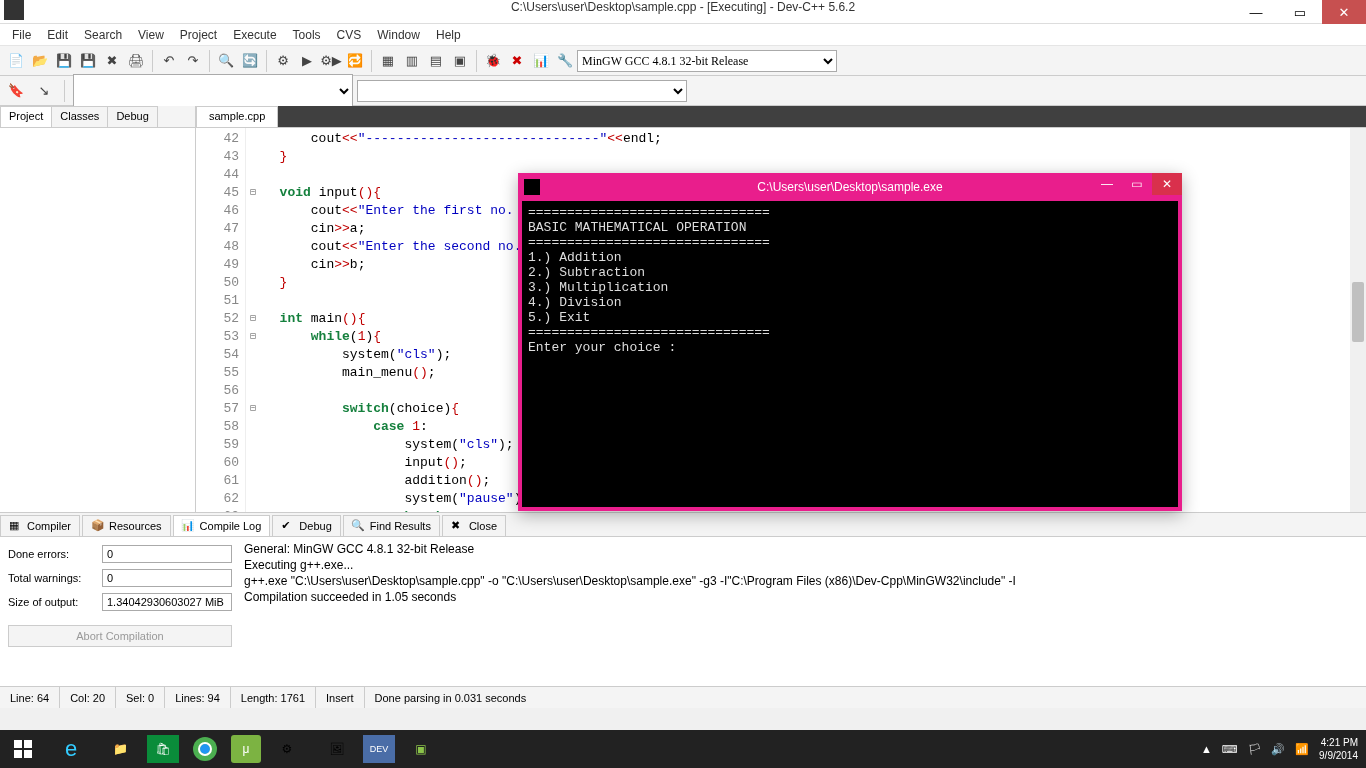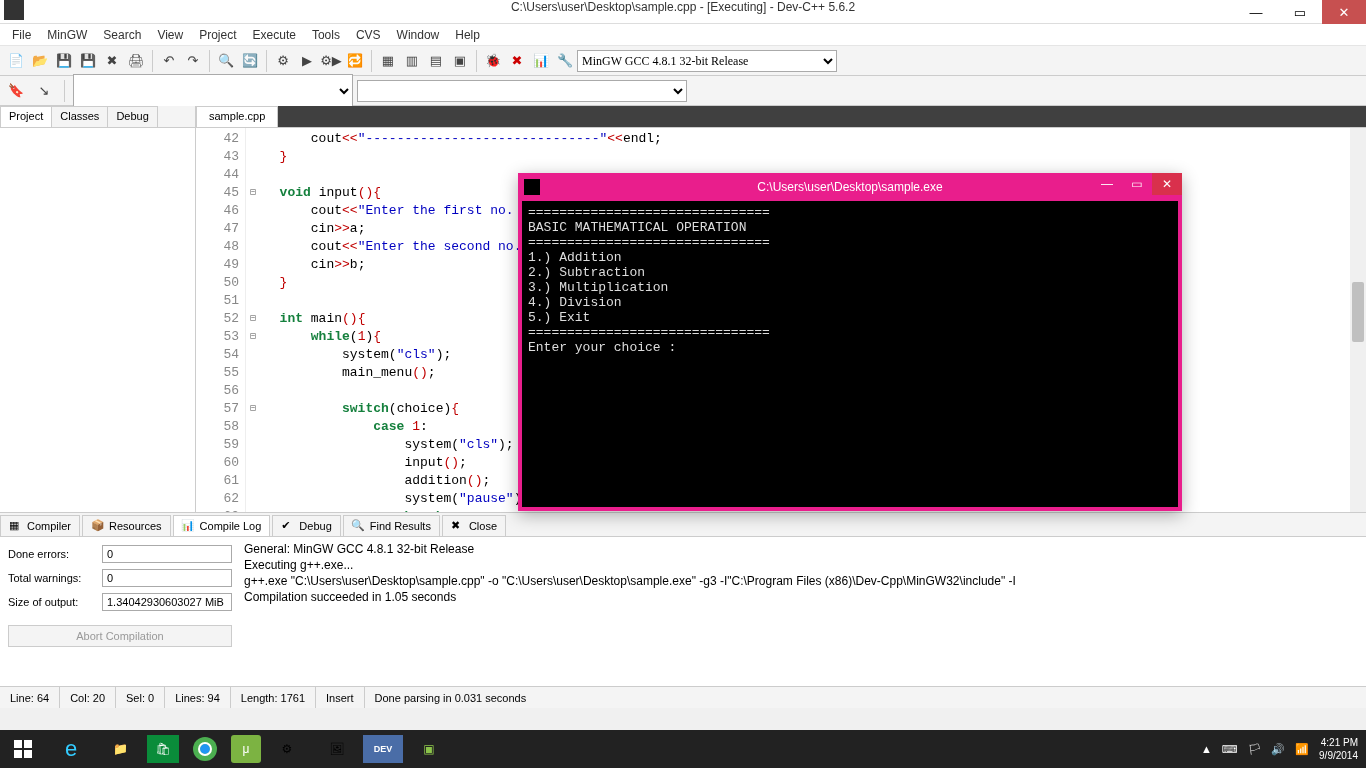--- a/index.html
+++ b/index.html
@@ -77,21 +77,21 @@
   <span class="tb-title">C:\Users\user\Desktop\sample.cpp - [Executing] - Dev-C++ 5.6.2</span>
   <div class="tb-btns">
     <div class="tb-btn">—</div>
     <div class="tb-btn">▭</div>
     <div class="tb-btn tb-close">✕</div>
   </div>
 </div>
 
 <div class="menubar" id="menubar">
     <div class="menu-item">File</div>
-    <div class="menu-item">MinGW</div>
+    <div class="menu-item">Edit</div>
     <div class="menu-item">Search</div>
     <div class="menu-item">View</div>
     <div class="menu-item">Project</div>
     <div class="menu-item">Execute</div>
     <div class="menu-item">Tools</div>
     <div class="menu-item">CVS</div>
     <div class="menu-item">Window</div>
     <div class="menu-item">Help</div>
   </div>
 
@@ -258,21 +258,21 @@
   <div class="task-app">
       <svg width="26" height="26" viewBox="0 0 26 26">
         <circle cx="13" cy="13" r="12" fill="#4caf50"></circle>
         <circle cx="13" cy="13" r="5" fill="#2196f3"></circle>
         <circle cx="13" cy="13" r="6" fill="none" stroke="#fff" stroke-width="2"></circle>
       </svg>
     </div>
   <div class="task-app" style="background:#7cb342;color:#fff;width:30px;height:28px;border-radius:3px">μ</div>
   <div class="task-app">⚙</div>
   <div class="task-app">🖼</div>
-  <div class="task-app" style="background:#4a6da7;color:#fff;font-size:9px;width:40px;height:28px;font-weight:bold">DEV</div>
+  <div class="task-app" style="background:#4a6da7;color:#fff;font-size:9px;width:32px;height:28px;font-weight:normal">DEV</div>
   <div class="task-app" style="color:#8bc34a">▣</div>
   <div class="task-sys">
     <span>▲</span>
     <span>⌨</span>
     <span>🏳</span>
     <span>🔊</span>
     <span>📶</span>
     <div class="task-time">
       <div>4:21 PM</div>
         <div>9/9/2014</div>

